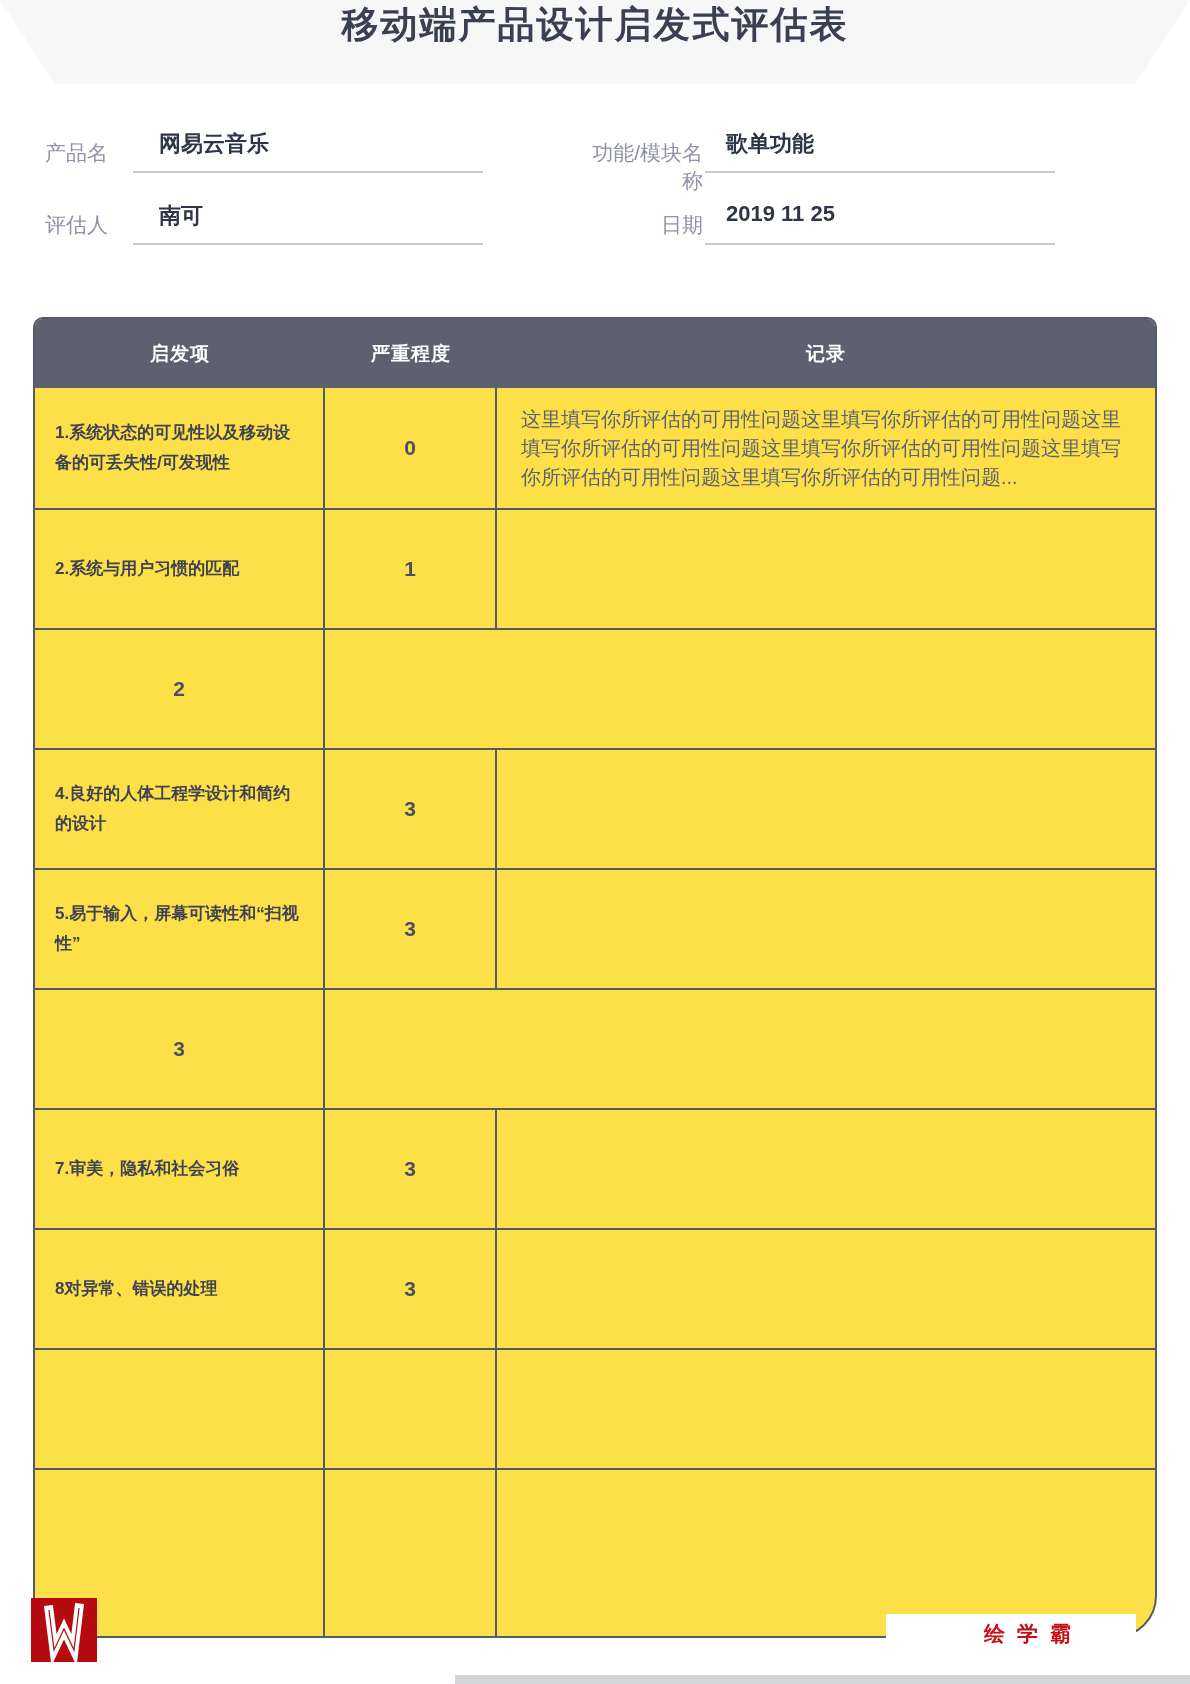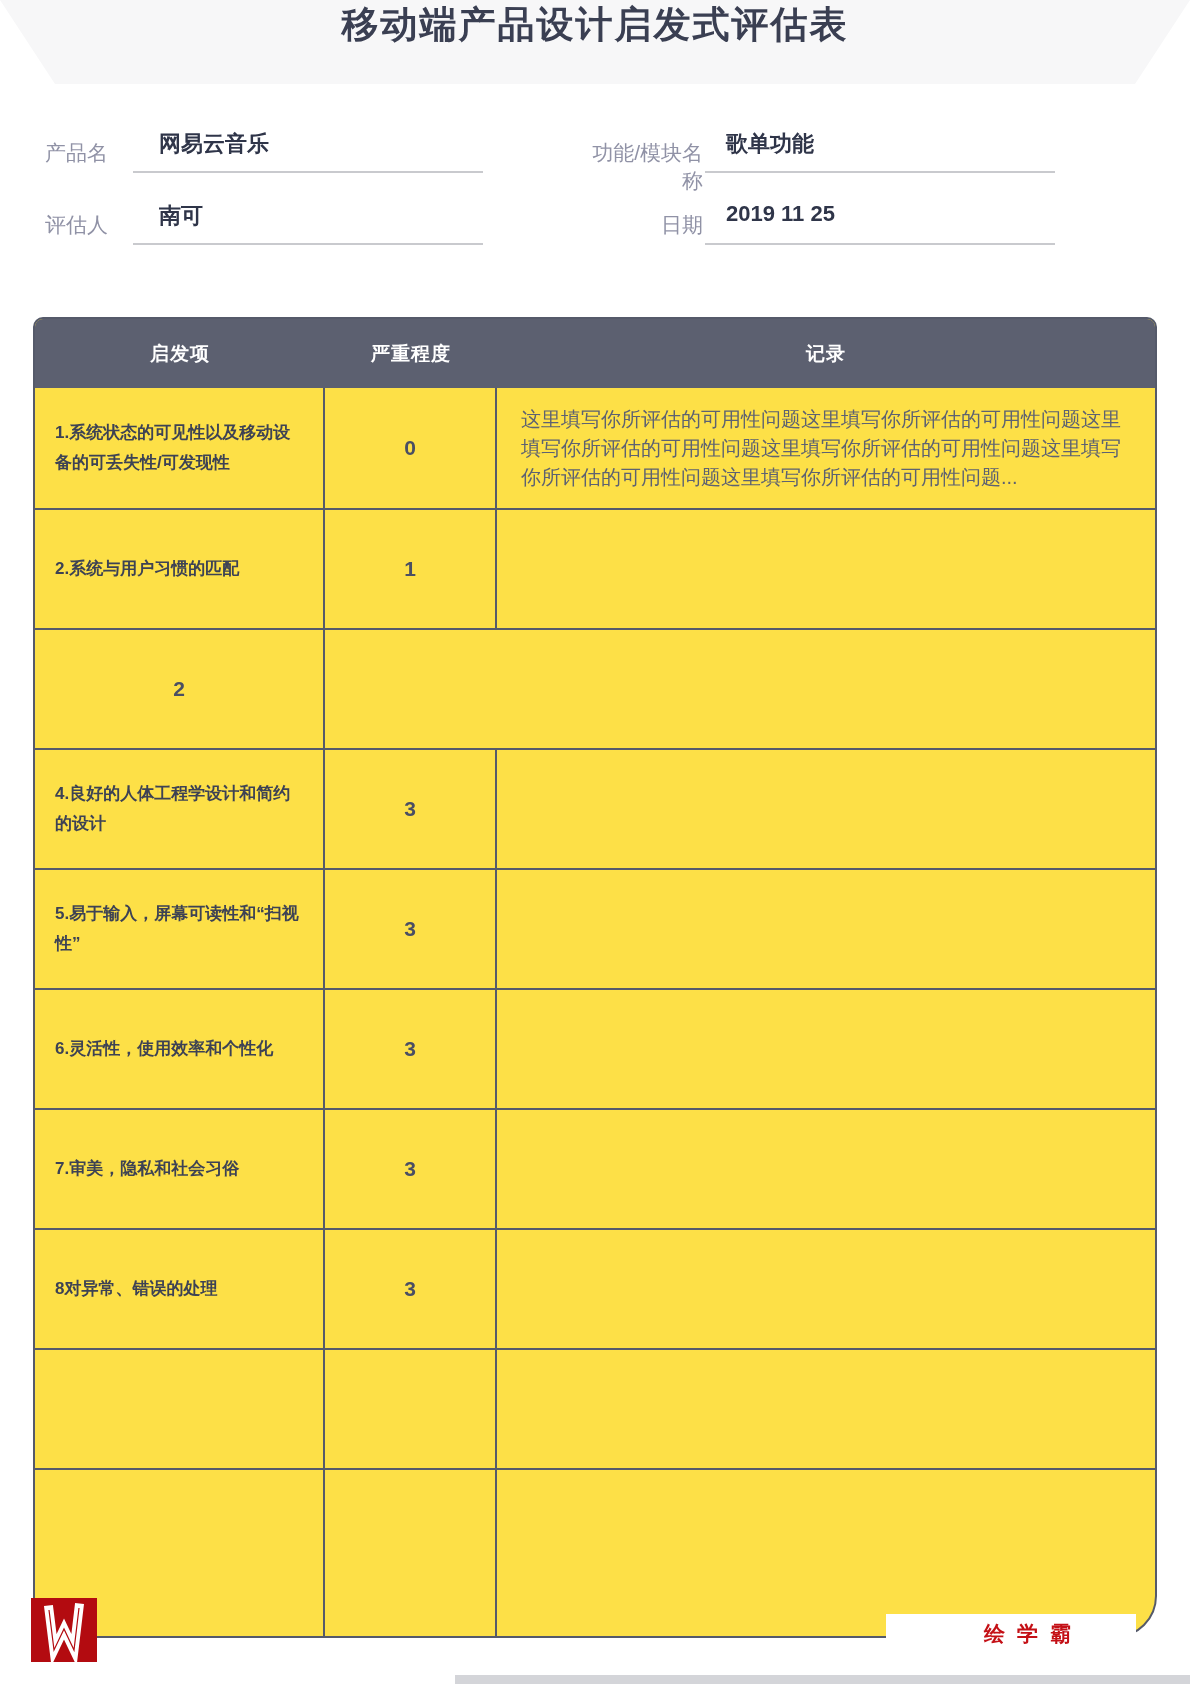--- a/index.html
+++ b/index.html
@@ -126,21 +126,20 @@
     <div class="tcell cell-item">4.良好的人体工程学设计和简约的设计</div>
     <div class="tcell cell-sev">3</div>
     <div class="tcell cell-rec"></div>
   </div>
   <div class="trow">
     <div class="tcell cell-item">5.易于输入，屏幕可读性和“扫视性”</div>
     <div class="tcell cell-sev">3</div>
     <div class="tcell cell-rec"></div>
   </div>
   <div class="trow">
-    <div class="tcell cell-item">6.灵活性，使用效率和个性化</div>
     <div class="tcell cell-sev">3</div>
     <div class="tcell cell-rec"></div>
   </div>
   <div class="trow">
     <div class="tcell cell-item">7.审美，隐私和社会习俗</div>
     <div class="tcell cell-sev">3</div>
     <div class="tcell cell-rec"></div>
   </div>
   <div class="trow">
     <div class="tcell cell-item">8对异常、错误的处理</div>

